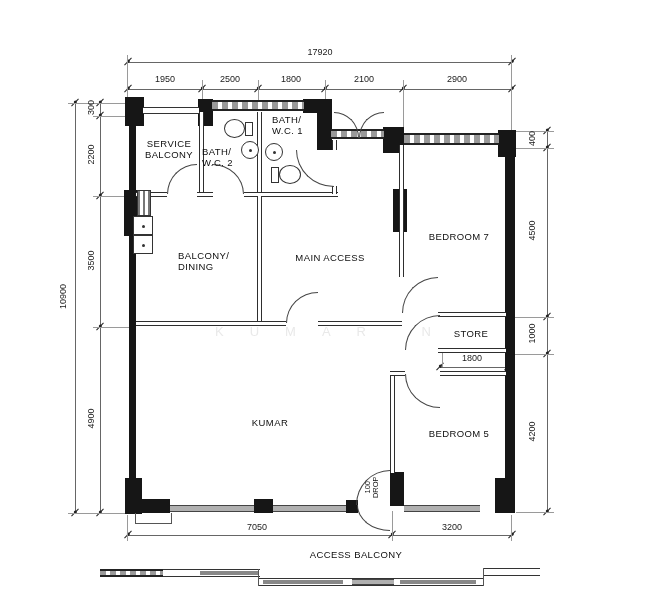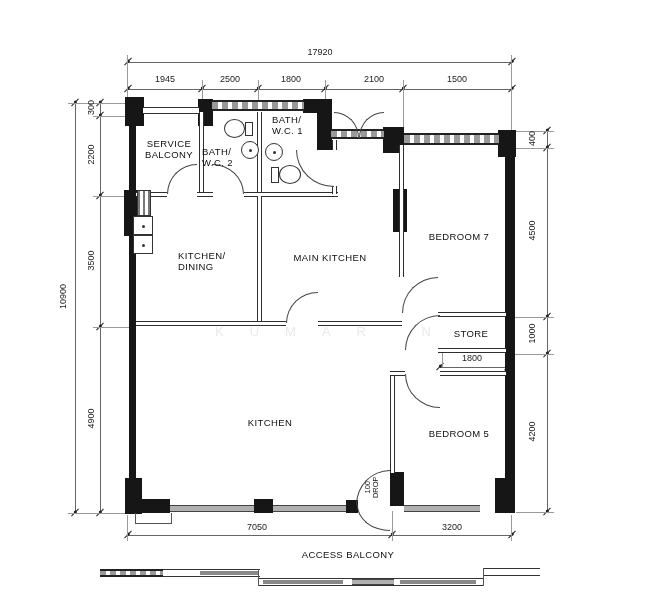--- a/index.html
+++ b/index.html
@@ -87,25 +87,25 @@
   <div class="a ext" style="left:511px;top:317px;width:43px;height:1px;"></div>
   <div class="a ext" style="left:511px;top:354px;width:43px;height:1px;"></div>
   <div class="a ext" style="left:516px;top:512px;width:38px;height:1px;"></div>
   <div class="a ext" style="left:127px;top:515px;width:1px;height:26px;"></div>
   <div class="a ext" style="left:392px;top:511px;width:1px;height:30px;"></div>
   <div class="a ext" style="left:511px;top:515px;width:1px;height:26px;"></div>
   <div class="a ext" style="left:442px;top:353px;width:1px;height:14px;"></div>
   <div class="a ext" style="left:506px;top:353px;width:1px;height:14px;"></div>
 
   <div class="a dim" style="left:290px;top:48px;width:60px;">17920</div>
-  <div class="a dim" style="left:145px;top:75px;width:40px;">1945</div>
+  <div class="a dim" style="left:145px;top:75px;width:40px;">1950</div>
   <div class="a dim" style="left:210px;top:75px;width:40px;">2500</div>
   <div class="a dim" style="left:271px;top:75px;width:40px;">1800</div>
-  <div class="a dim" style="left:344px;top:75px;width:40px;text-align:right;">2100</div>
-  <div class="a dim" style="left:437px;top:75px;width:40px;">1500</div>
+  <div class="a dim" style="left:344px;top:75px;width:40px;">2100</div>
+  <div class="a dim" style="left:437px;top:75px;width:40px;">2900</div>
   <div class="a dim vdim" style="left:46px;top:292px;width:34px;">10900</div>
   <div class="a dim vdim" style="left:74px;top:103px;width:34px;">300</div>
   <div class="a dim vdim" style="left:74px;top:150px;width:34px;">2200</div>
   <div class="a dim vdim" style="left:74px;top:256px;width:34px;">3500</div>
   <div class="a dim vdim" style="left:74px;top:414px;width:34px;">4900</div>
   <div class="a dim vdim" style="left:515px;top:134px;width:34px;">400</div>
   <div class="a dim vdim" style="left:515px;top:226px;width:34px;">4500</div>
   <div class="a dim vdim" style="left:515px;top:329px;width:34px;">1000</div>
   <div class="a dim vdim" style="left:515px;top:427px;width:34px;">4200</div>
   <div class="a dim" style="left:227px;top:523px;width:60px;">7050</div>
@@ -184,28 +184,28 @@
   <div class="a fix" style="left:133px;top:235px;width:20px;height:19px;">
       <div class="a dot3" style="left:8px;top:8px;"></div>
     </div>
 
   <div class="a room ctr" style="left:140px;top:138px;width:58px;">SERVICE
 BALCONY</div>
   <div class="a room" style="left:202px;top:146px;width:48px;">BATH/
 W.C. 2</div>
   <div class="a room" style="left:272px;top:114px;width:48px;">BATH/
 W.C. 1</div>
-  <div class="a room" style="left:178px;top:250px;width:55px;">KITCHEN/
+  <div class="a room" style="left:178px;top:250px;width:55px;">BALCONY/
 DINING</div>
-  <div class="a room ctr" style="left:280px;top:252px;width:100px;">MAIN KITCHEN</div>
+  <div class="a room ctr" style="left:280px;top:252px;width:100px;">MAIN ACCESS</div>
   <div class="a room ctr" style="left:419px;top:231px;width:80px;">BEDROOM 7</div>
   <div class="a room ctr" style="left:445px;top:328px;width:52px;">STORE</div>
-  <div class="a room ctr" style="left:240px;top:417px;width:60px;">KITCHEN</div>
+  <div class="a room ctr" style="left:240px;top:417px;width:60px;">KUMAR</div>
   <div class="a room ctr" style="left:419px;top:428px;width:80px;">BEDROOM 5</div>
-  <div class="a room ctr" style="left:288px;top:549px;width:120px;">ACCESS BALCONY</div>
+  <div class="a room ctr" style="left:296px;top:549px;width:120px;">ACCESS BALCONY</div>
   <div class="a drop" style="left:357px;top:479px;width:30px;">100
 DROP</div>
 
   <div class="a win" style="left:100px;top:569px;width:63px;height:8px;"></div>
   <div class="a rail" style="left:163px;top:569px;width:97px;height:8px;"></div>
   <div class="a" style="left:200px;top:571px;width:58px;height:4px;background:#888;"></div>
   <div class="a rail" style="left:258px;top:578px;width:225px;height:8px;"></div>
   <div class="a" style="left:263px;top:580px;width:80px;height:4px;background:#888;"></div>
   <div class="a win2" style="left:352px;top:579px;width:42px;height:6px;"></div>
   <div class="a" style="left:400px;top:580px;width:76px;height:4px;background:#888;"></div>

